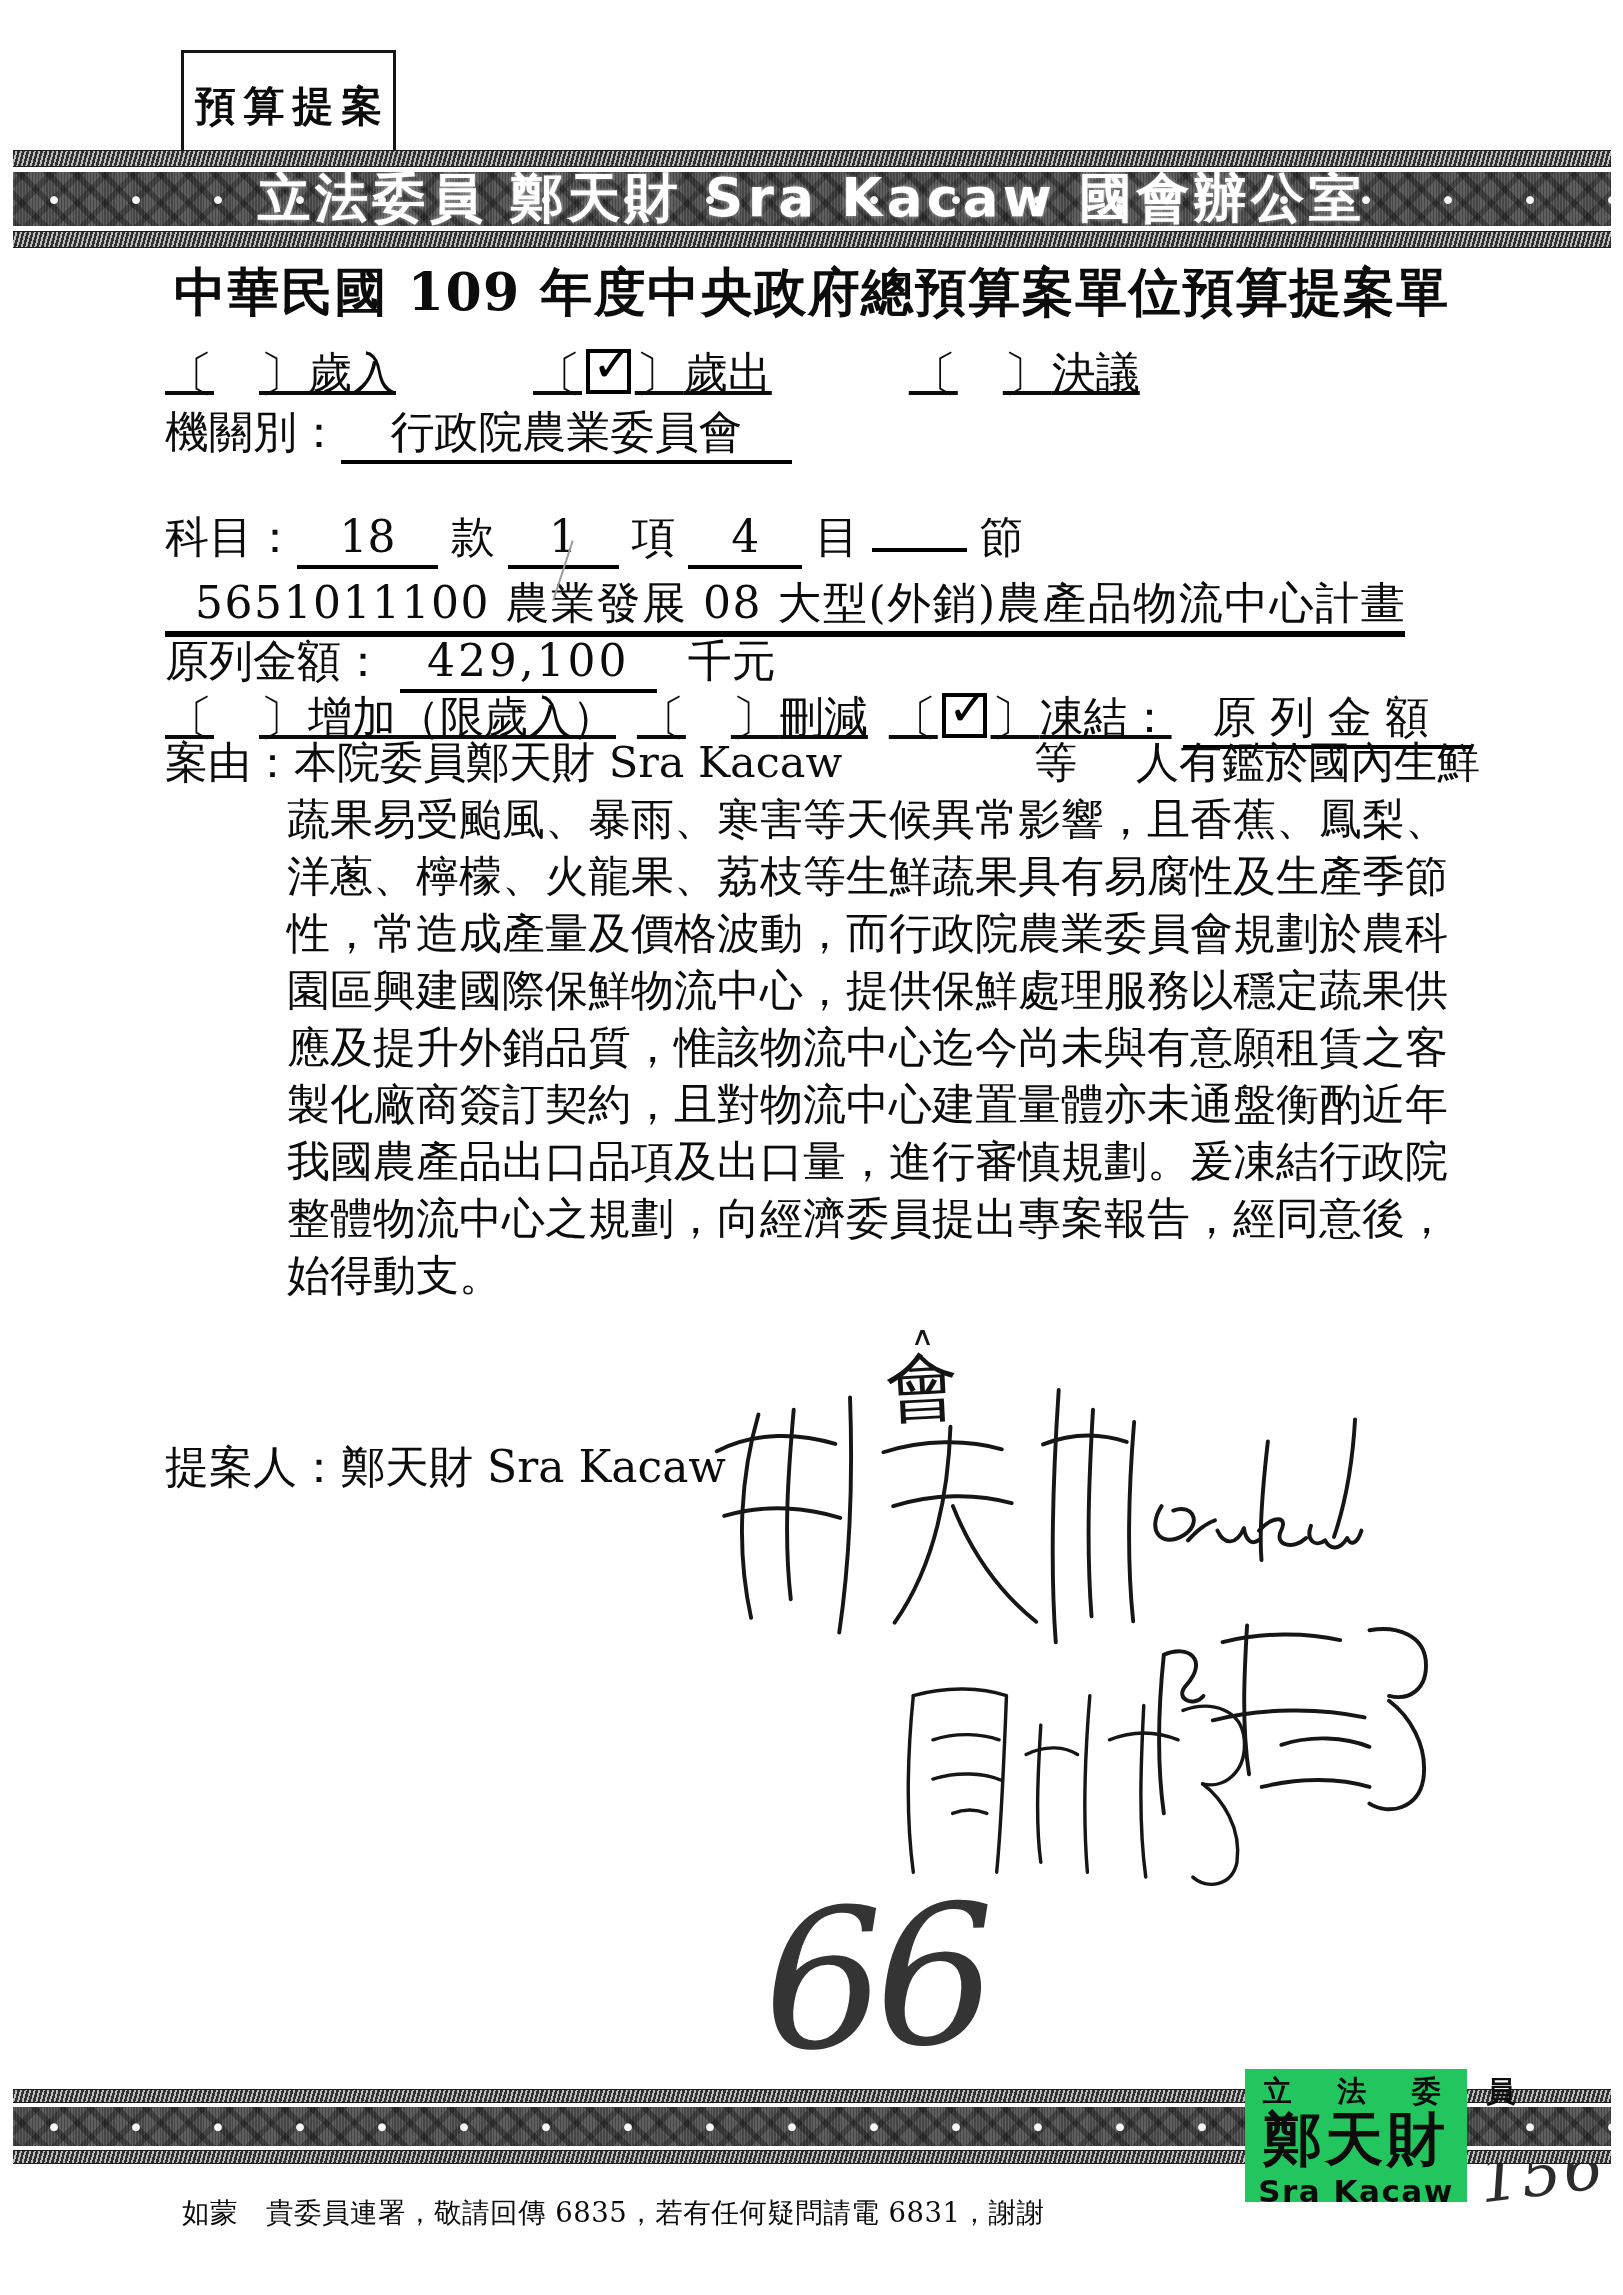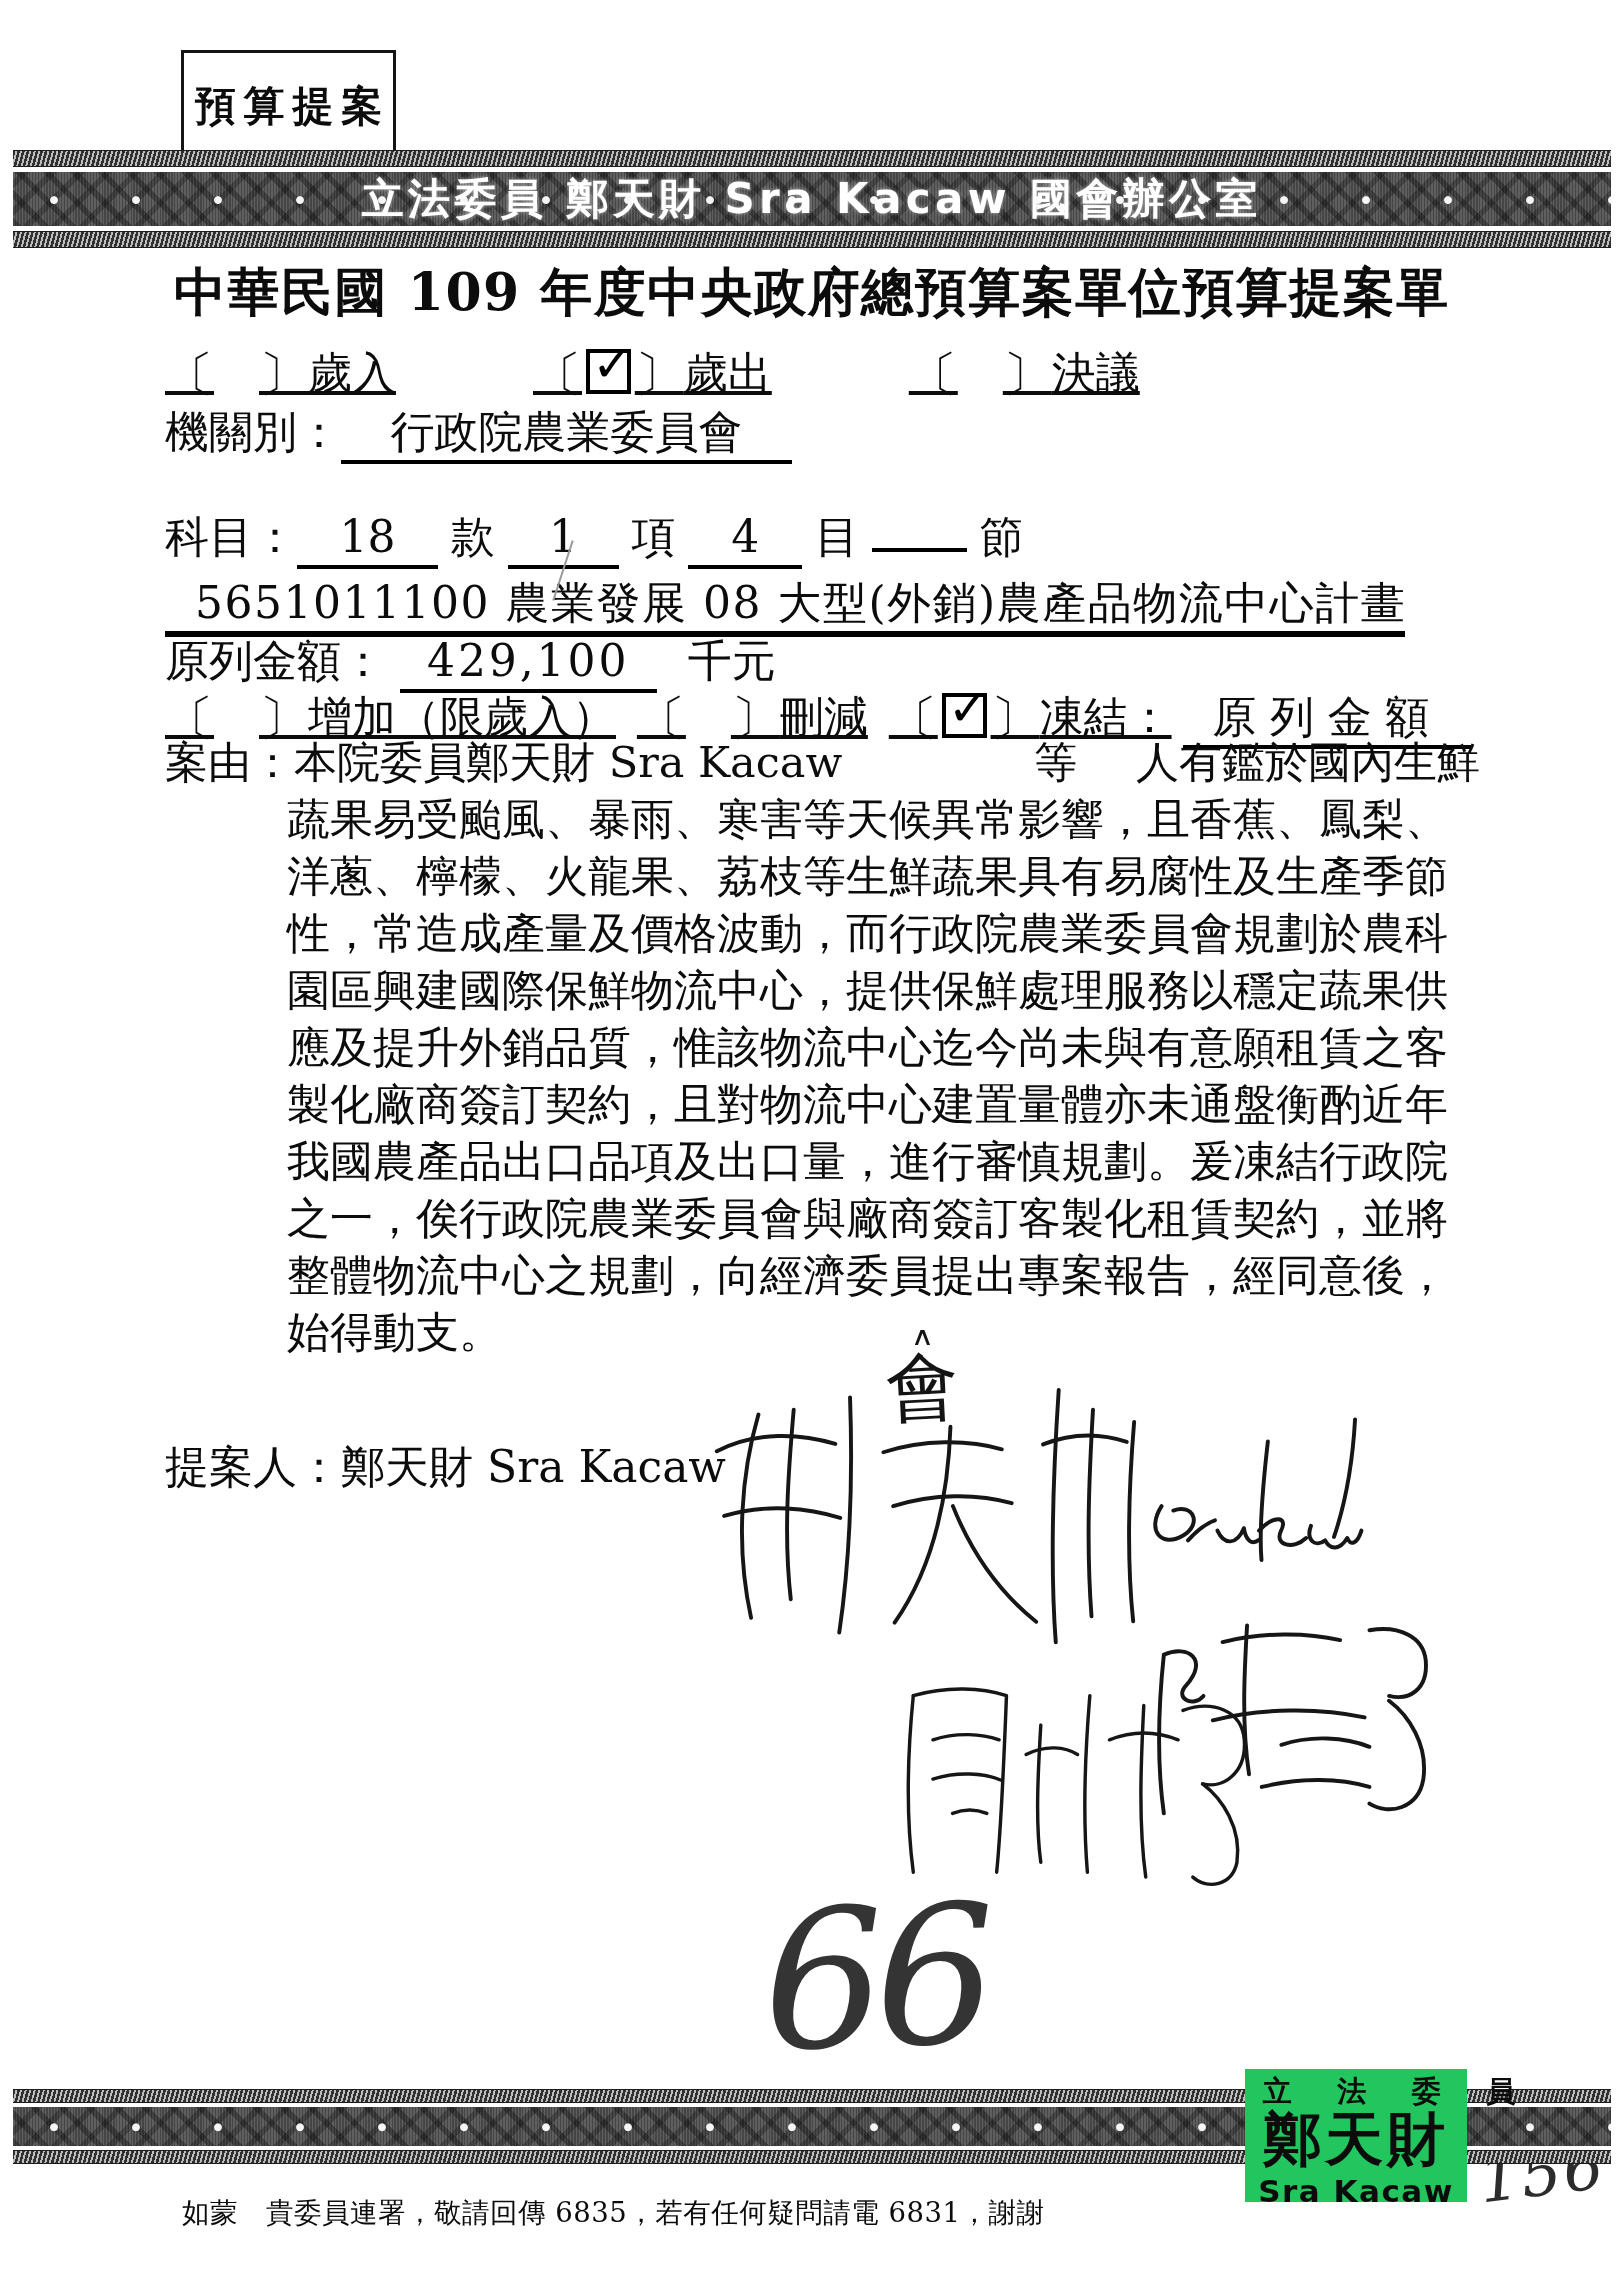--- a/index.html
+++ b/index.html
@@ -24,21 +24,21 @@
   .banner.top .band-gap{height:5.4px;}
   .banner.bottom .band-gap{height:4.4px;}
   .band-main{flex:1;position:relative;background-color:#4d4d4d;
      background-image:
        radial-gradient(circle at 50% 52%, rgba(255,255,255,.95) 0 3.4px, rgba(255,255,255,0) 4.4px),
        repeating-linear-gradient(45deg, rgba(0,0,0,.30) 0 5.9px, rgba(0,0,0,0) 5.9px 19.6px),
        repeating-linear-gradient(-45deg, rgba(0,0,0,.25) 0 5.9px, rgba(0,0,0,0) 5.9px 19.6px),
        repeating-linear-gradient(90deg, rgba(255,255,255,.10) 0 1.5px, rgba(0,0,0,.10) 1.5px 2.9px);
      background-size:82px 100%, auto, auto, auto;}
   .band-text{position:absolute;inset:0;display:flex;align-items:center;justify-content:center;
-     color:#fff;font-family:"DejaVu Sans",sans-serif;font-weight:bold;font-size:42px;
+     color:#fff;font-family:"DejaVu Sans",sans-serif;font-weight:bold;font-size:53px;
      letter-spacing:4.4px;text-shadow:0 0 4.4px rgba(255,255,255,.55);white-space:nowrap;}
 
   
   .doc-title{position:absolute;left:0;top:258px;width:100%;text-align:center;
      font-size:52px;font-weight:600;letter-spacing:1.5px;white-space:nowrap;}
 
   
   .row{position:absolute;left:165px;white-space:nowrap;font-size:44px;line-height:57px;}
   .row-type{top:344px;}
   .row-organ{top:403px;}
@@ -174,21 +174,20 @@
         <span class="sp2"></span>
         <span>人有鑑於國內生鮮</span>
     </div>
     <div class="case-cont">蔬果易受颱風、暴雨、寒害等天候異常影響，且香蕉、鳳梨、</div>
     <div class="case-cont">洋蔥、檸檬、火龍果、荔枝等生鮮蔬果具有易腐性及生產季節</div>
     <div class="case-cont">性，常造成產量及價格波動，而行政院農業委員會規劃於農科</div>
     <div class="case-cont">園區興建國際保鮮物流中心，提供保鮮處理服務以穩定蔬果供</div>
     <div class="case-cont">應及提升外銷品質，惟該物流中心迄今尚未與有意願租賃之客</div>
     <div class="case-cont">製化廠商簽訂契約，且對物流中心建置量體亦未通盤衡酌近年</div>
     <div class="case-cont">我國農產品出口品項及出口量，進行審慎規劃。爰凍結行政院</div>
-    <div class="case-cont">之一，俟行政院農業委員會與廠商簽訂客製化租賃契約，並將</div>
     <div class="case-cont">整體物流中心之規劃，向經濟委員提出專案報告，經同意後，</div>
     <div class="case-cont">始得動支。</div>
   </div>
 
   <div class="insertion">
     <span class="caret">∧</span>
     <span class="char">會</span>
   </div>
 
   <div class="proposer">

